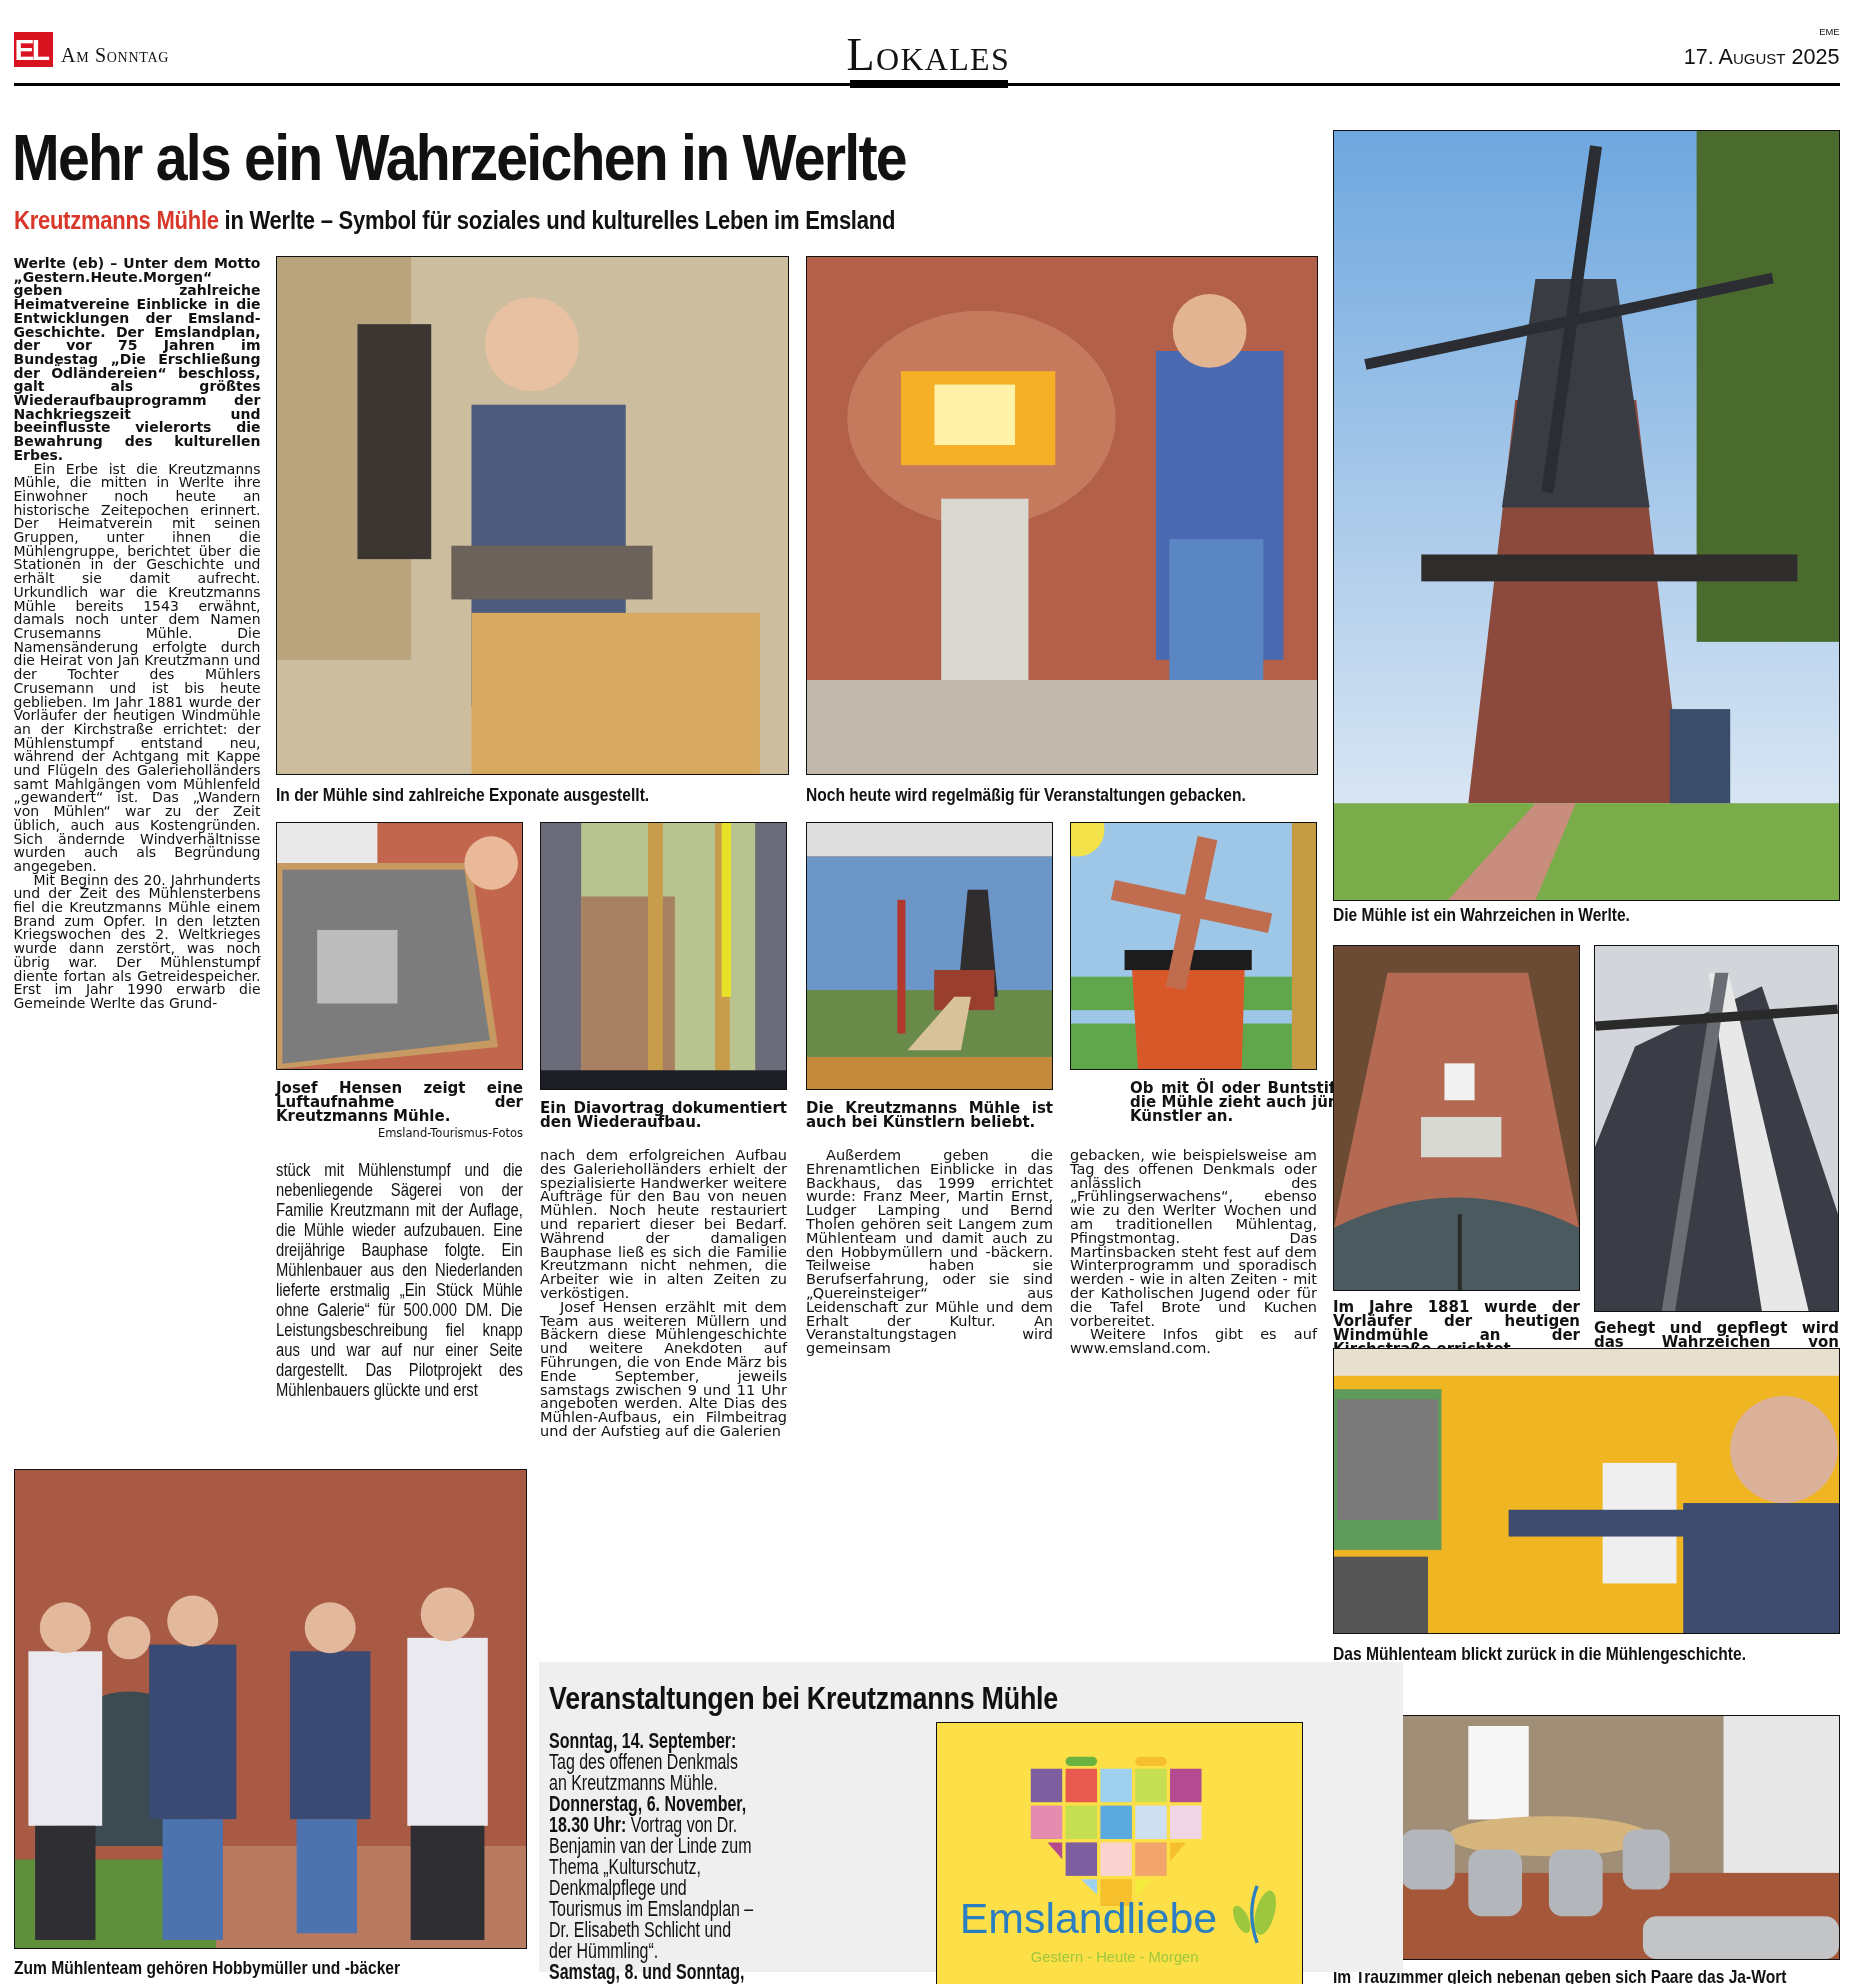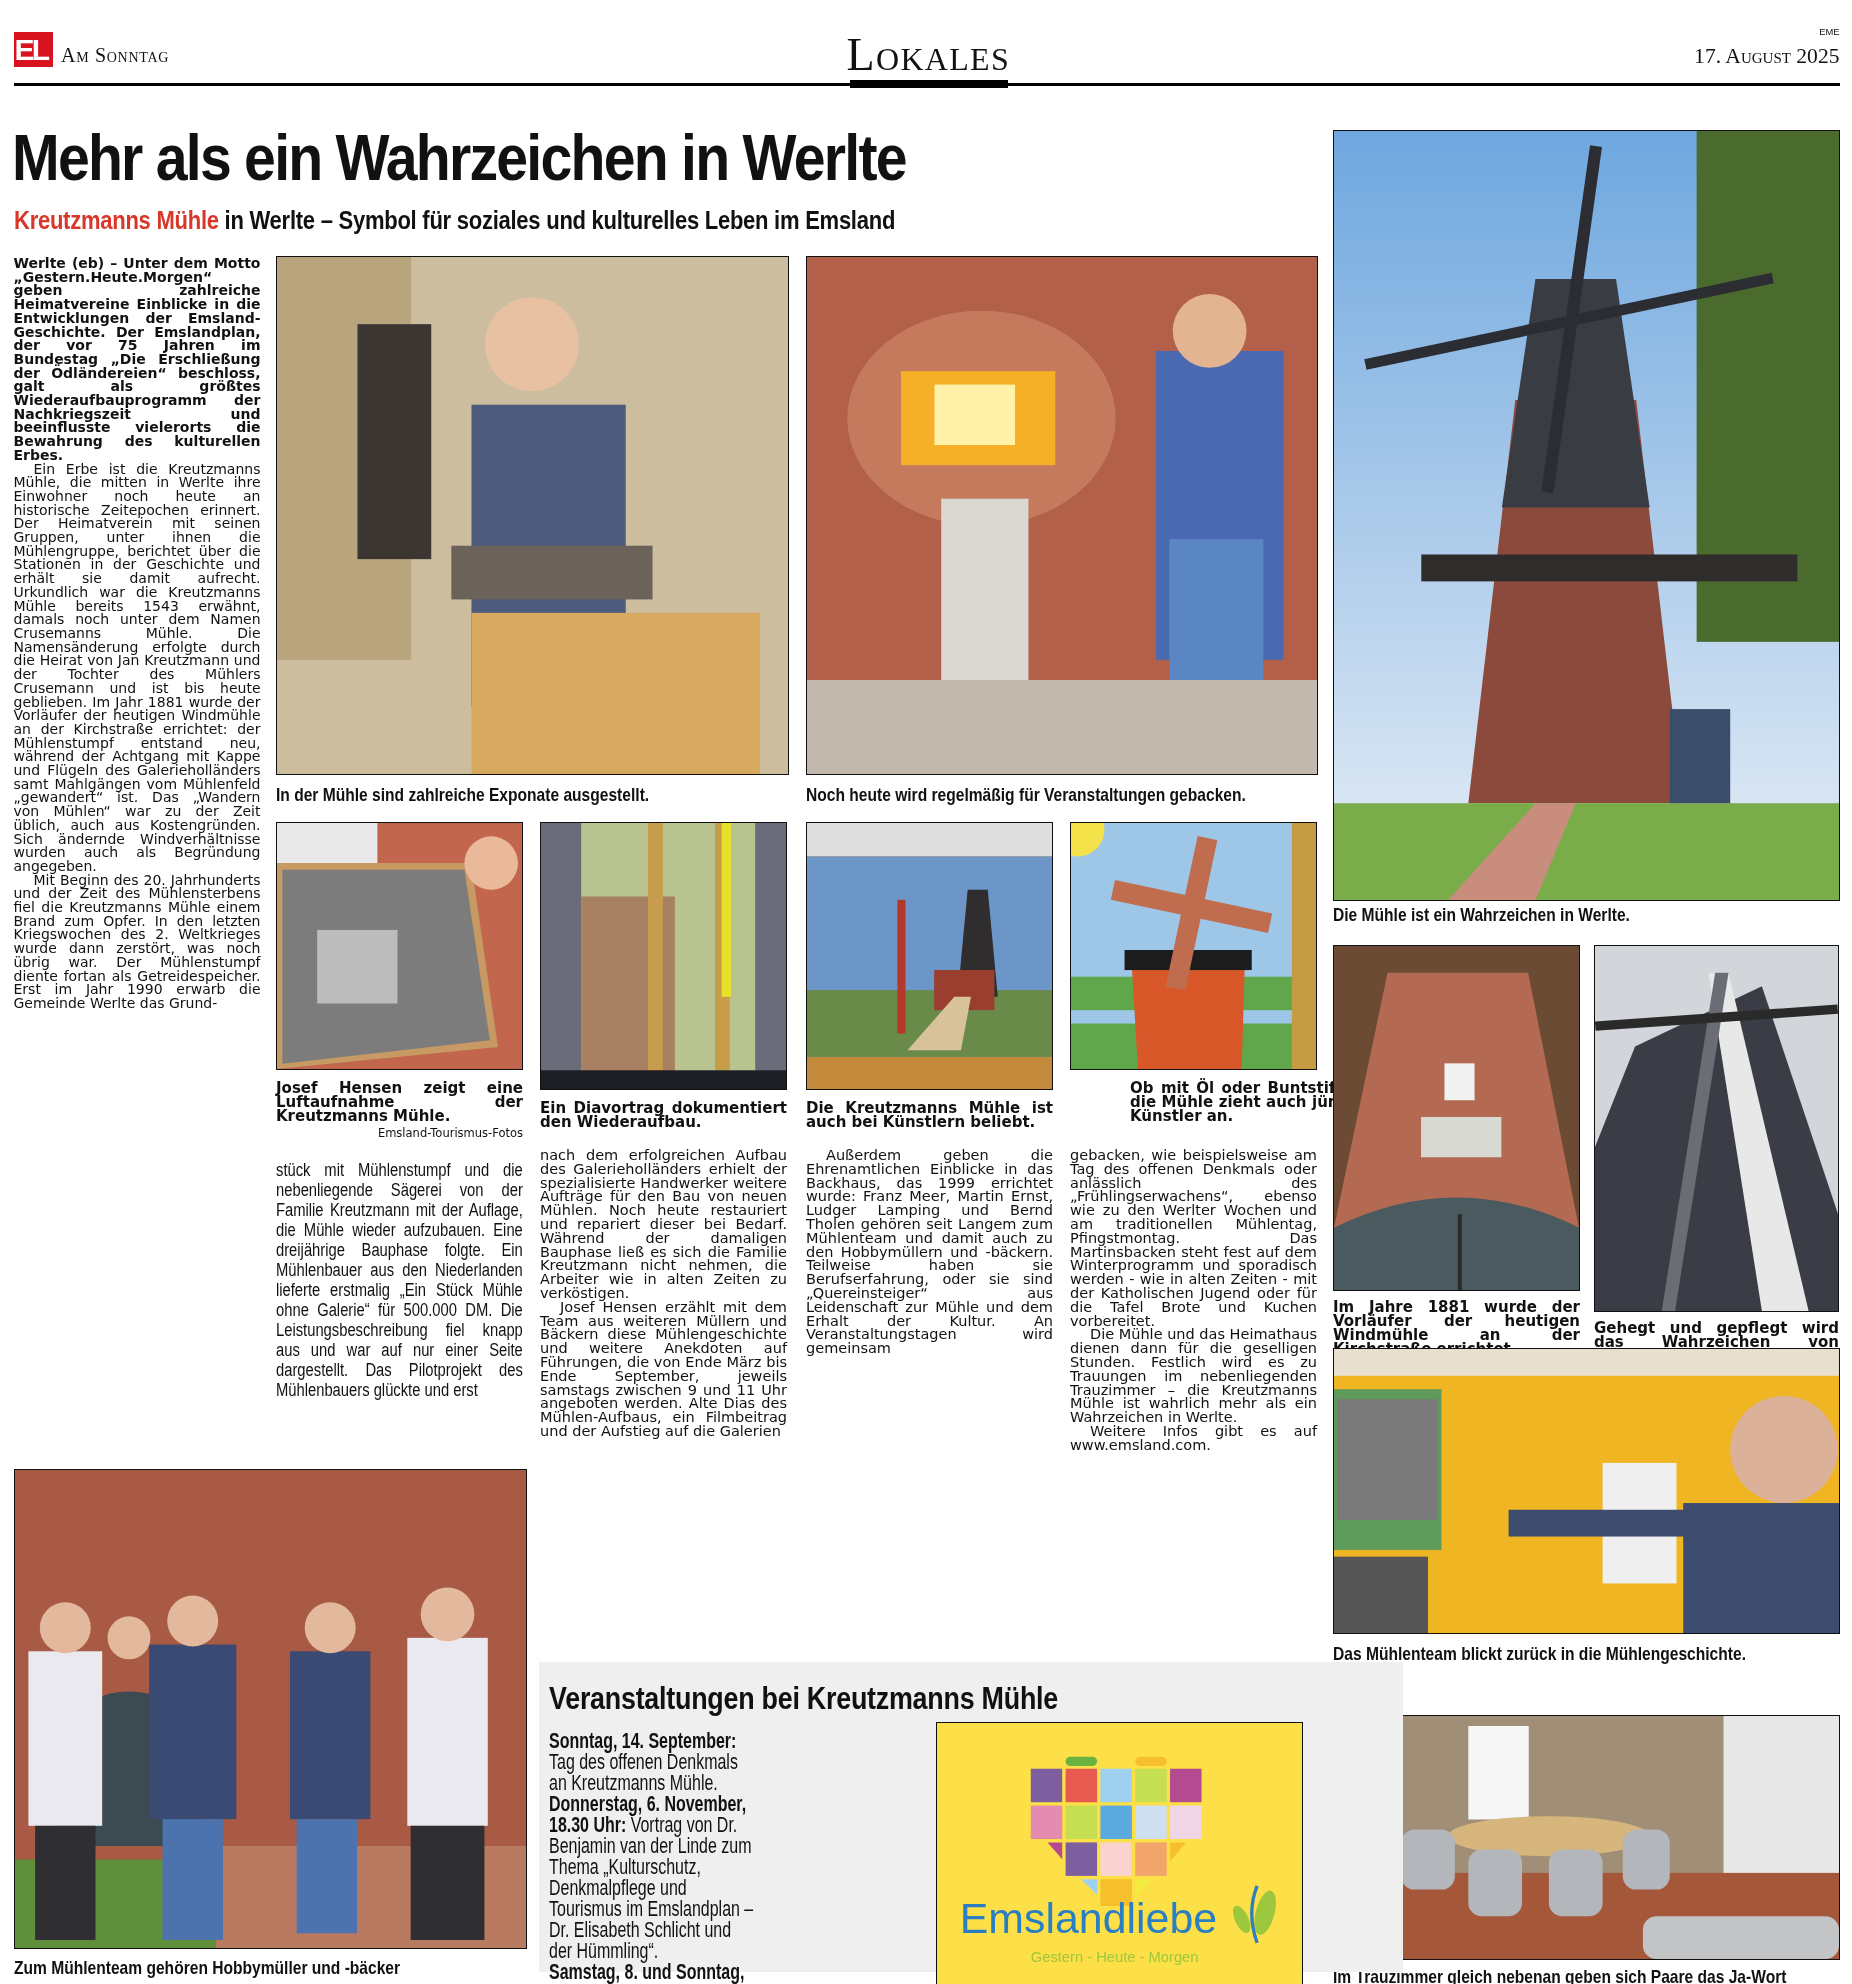--- a/index.html
+++ b/index.html
@@ -7,21 +7,21 @@
   body { position: relative; font-family: "Liberation Sans", sans-serif; color: #111; }
 
   .abs { position: absolute; }
 
   
   .logo-el { left: 13.5px; top: 32px; width: 16px; height: 35px; background:#d9121f; color:#fff; font-weight:bold; font-size:30px; line-height:35px; letter-spacing:-2.7px; padding-left:1px; font-family:"Liberation Sans", sans-serif; }
   .logo-el.wide { width: 39px; }
   .masthead-left { left: 61px; top: 44px; font-family: "Liberation Serif", serif; font-size: 20px; font-variant: small-caps; letter-spacing: 0.7px; }
   .section-title { left: 842px; top: 28px; width: 168px; text-align:right; font-family: "Liberation Serif", serif; font-size: 46px; font-variant: small-caps; letter-spacing: 1.3px; }
   .edition { right: 13.5px; top: 26px; font-size: 9.4px; }
-  .date { right: 13.5px; top: 44px; font-family: Liberation Serif, serif; font-size: 21.6px; font-variant: small-caps; }
+  .date { right: 13.5px; top: 44px; font-family: Liberation Sans, sans-serif; font-size: 21.6px; font-variant: small-caps; }
   .rule-main { left: 13.5px; top: 83px; width: 1826px; height: 2.7px; background:#000; }
   .rule-thick { left: 850px; top: 80px; width: 158px; height: 8px; background:#000; }
 
   
   .headline { left: 12px; top: 120px; font-family: "Liberation Sans Narrow", "Liberation Sans", sans-serif; font-weight: bold; font-size: 65px; letter-spacing: -2px; transform: scaleX(0.88); transform-origin: left top; white-space: nowrap; }
   .subhead { left: 13.5px; top: 206px; font-weight: bold; font-size: 25.6px; transform: scaleX(0.86); transform-origin: left top; white-space: nowrap; letter-spacing:-0.3px; }
   .subhead .accent { color: #d8372a; }
 
   
   .col { font-family: "DejaVu Sans", sans-serif; font-size: 14.5px; line-height: 13.7px; text-align: justify; hyphens: manual; }
@@ -180,21 +180,20 @@
   <p style="text-indent:0;">nach dem erfolgreichen Aufbau des Galerieholländers erhielt der spezialisierte Handwerker weitere Aufträge für den Bau von neuen Mühlen. Noch heute restauriert und repariert dieser bei Bedarf. Während der damaligen Bauphase ließ es sich die Familie Kreutzmann nicht nehmen, die Arbeiter wie in alten Zeiten zu verköstigen.</p>
   <p>Josef Hensen erzählt mit dem Team aus weiteren Müllern und Bäckern diese Mühlengeschichte und weitere Anekdoten auf Führungen, die von Ende März bis Ende September, jeweils samstags zwischen 9 und 11 Uhr angeboten werden. Alte Dias des Mühlen-Aufbaus, ein Filmbeitrag und der Aufstieg auf die Galerien</p>
 </div>
 
 <div class="abs col" style="left:806px; top:1149px; width:247px; font-size:14.5px; line-height:13.8px;">
   <p>Außerdem geben die Ehrenamtlichen Einblicke in das Backhaus, das 1999 errichtet wurde: Franz Meer, Martin Ernst, Ludger Lamping und Bernd Tholen gehören seit Langem zum Mühlenteam und damit auch zu den Hobbymüllern und -bäckern. Teilweise haben sie Berufserfahrung, oder sie sind „Quereinsteiger“ aus Leidenschaft zur Mühle und dem Erhalt der Kultur. An Veranstaltungstagen wird gemeinsam</p>
 </div>
 
 <div class="abs col" style="left:1070px; top:1149px; width:247px; font-size:14.5px; line-height:13.8px;">
   <p style="text-indent:0;">gebacken, wie beispielsweise am Tag des offenen Denkmals oder anlässlich des „Frühlingserwachens“, ebenso wie zu den Werlter Wochen und am traditionellen Mühlentag, Pfingstmontag. Das Martinsbacken steht fest auf dem Winterprogramm und sporadisch werden - wie in alten Zeiten - mit der Katholischen Jugend oder für die Tafel Brote und Kuchen vorbereitet.</p>
-  <p>Die Mühle und das Heimathaus dienen dann für die geselligen Stunden. Festlich wird es zu Trauungen im nebenliegenden Trauzimmer – die Kreutzmanns Mühle ist wahrlich mehr als ein Wahrzeichen in Werlte.</p>
   <p>Weitere Infos gibt es auf www.emsland.com.</p>
 </div>
 
 <div class="abs photo" style="left:1333px; top:945px; width:247px; height:346px;">
   <svg width="100%" height="100%" viewBox="0 0 366 513" preserveAspectRatio="none">
     <rect width="366" height="513" fill="#6b4b34"></rect>
     <polygon points="80,40 290,40 366,420 0,420" fill="#b46a52"></polygon>
     <rect x="165" y="175" width="45" height="55" fill="#f1f1f1"></rect>
     <rect x="130" y="255" width="120" height="60" fill="#d9d9d3"></rect>
     <path d="M0,513 L0,420 Q183,330 366,420 L366,513 Z" fill="#4a5a5e"></path>

